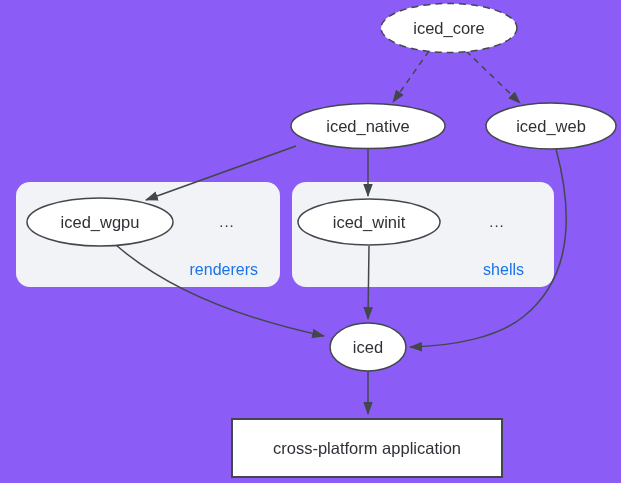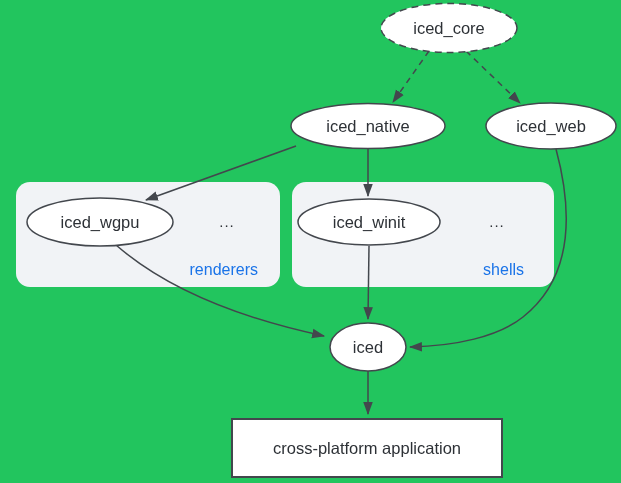--- a/index.html
+++ b/index.html
@@ -1,20 +1,20 @@
 <!DOCTYPE html>
 <html><head>
 <meta charset="utf-8">
 <style>
   html, body { margin: 0; padding: 0; background: #ffffff; }
   .canvas {
     position: relative;
     width: 621px;
     height: 483px;
-    background: #22c55e;
+    background: #8b5cf6;
     font-family: "Liberation Sans", sans-serif;
   }
   svg text {
     font-family: "Liberation Sans", sans-serif;
   }
   text.dark { fill: #2d3136; }
   .node-label { font-size: 16.5px; }
   .ellipsis-label { font-size: 15px; letter-spacing: 1px; }
   .group-label { font-size: 16px; }
   .app-label { font-size: 16.5px; }

